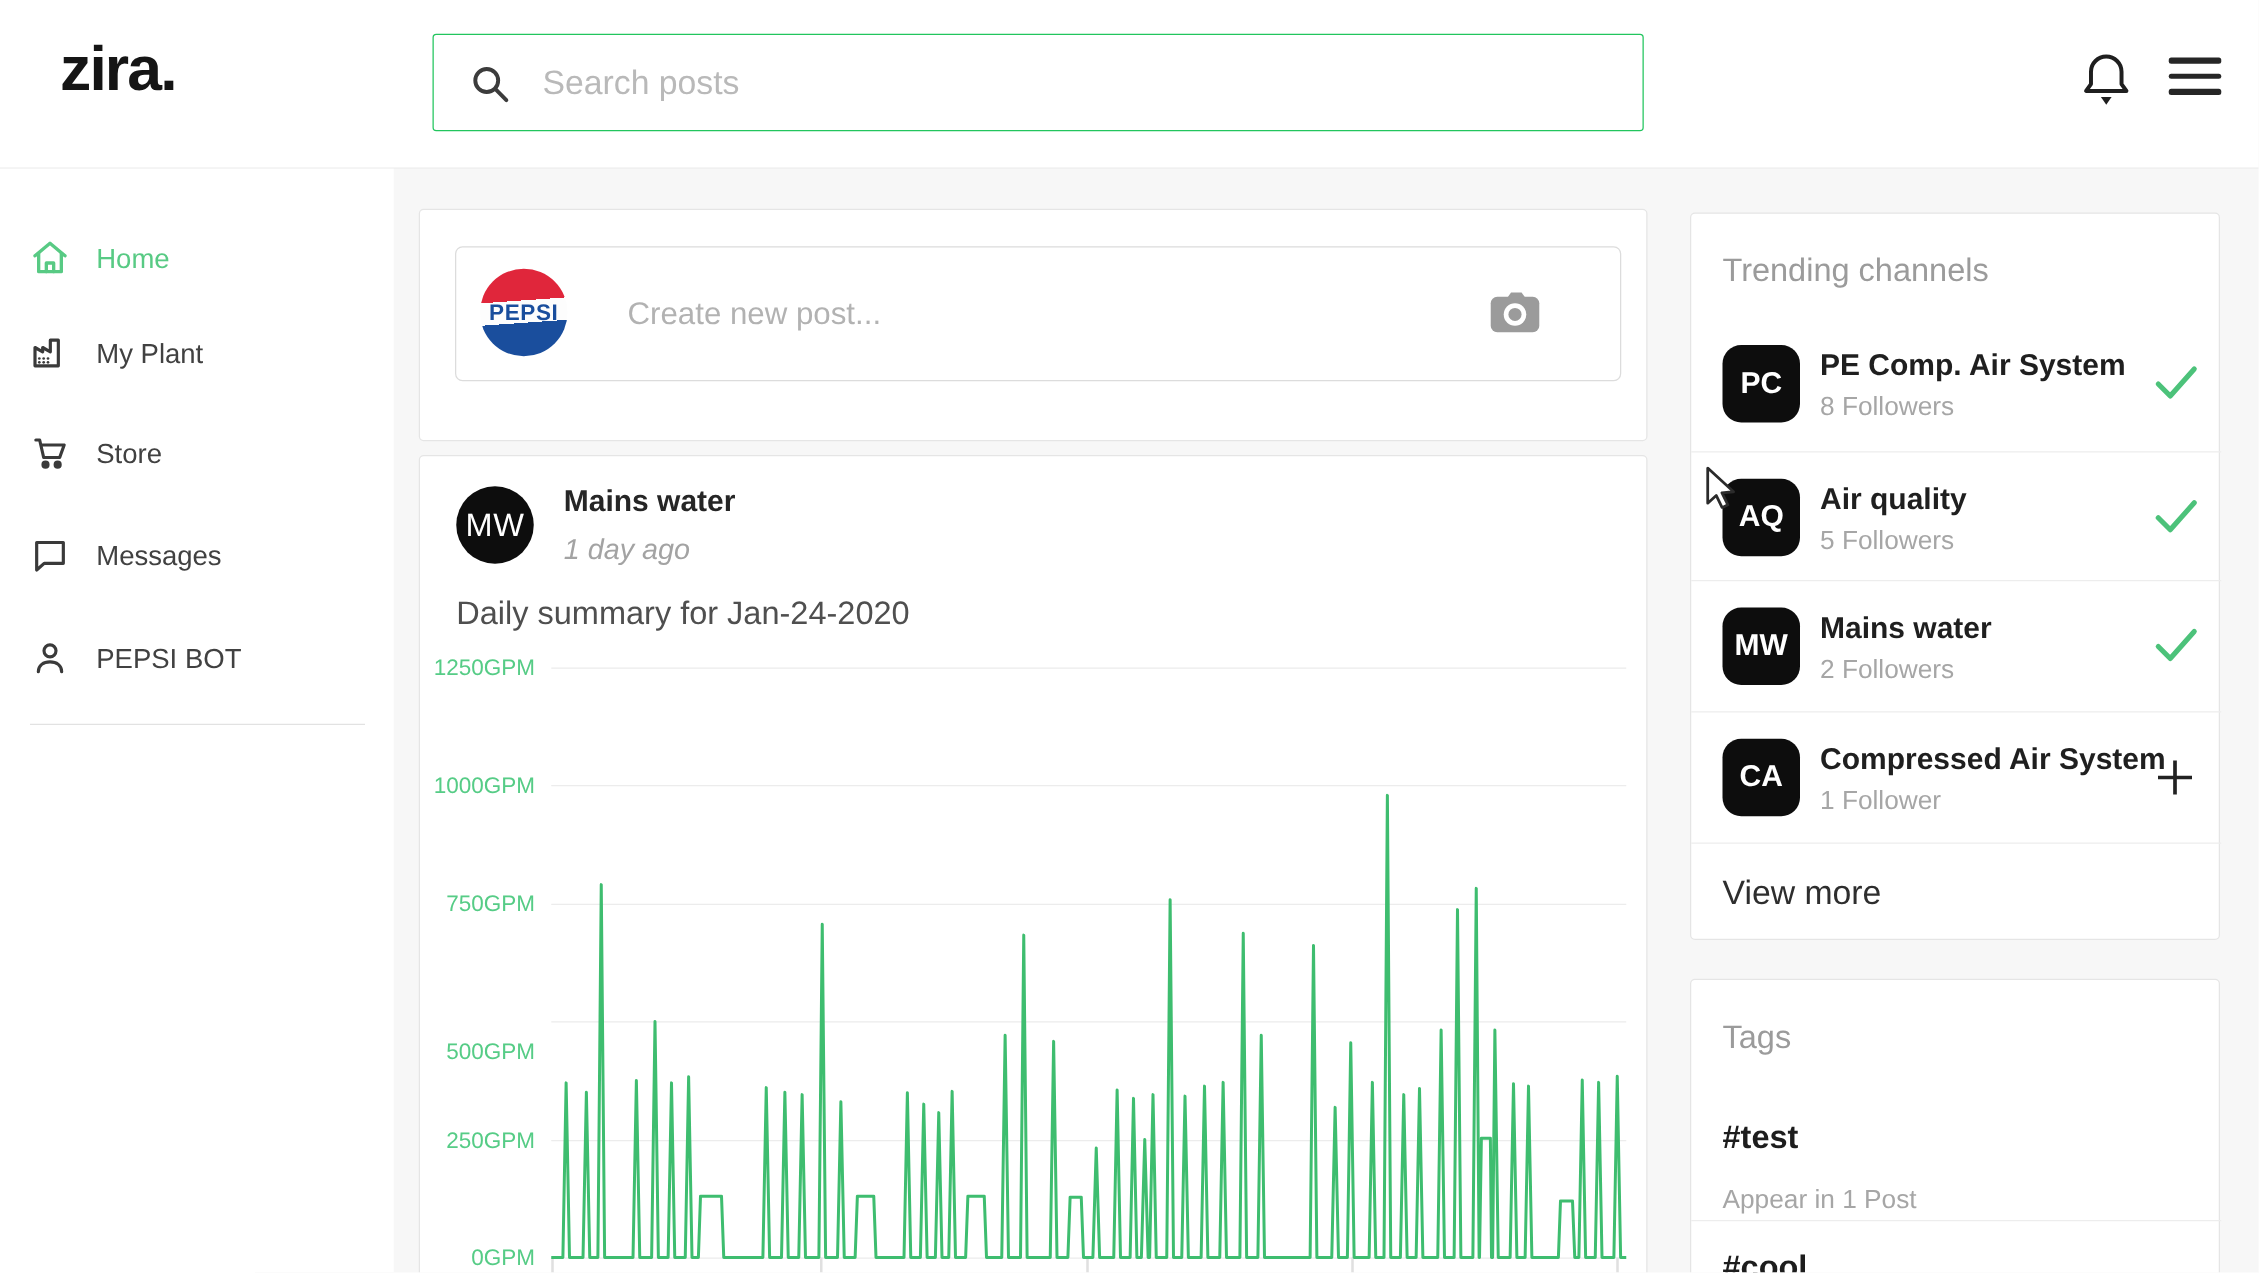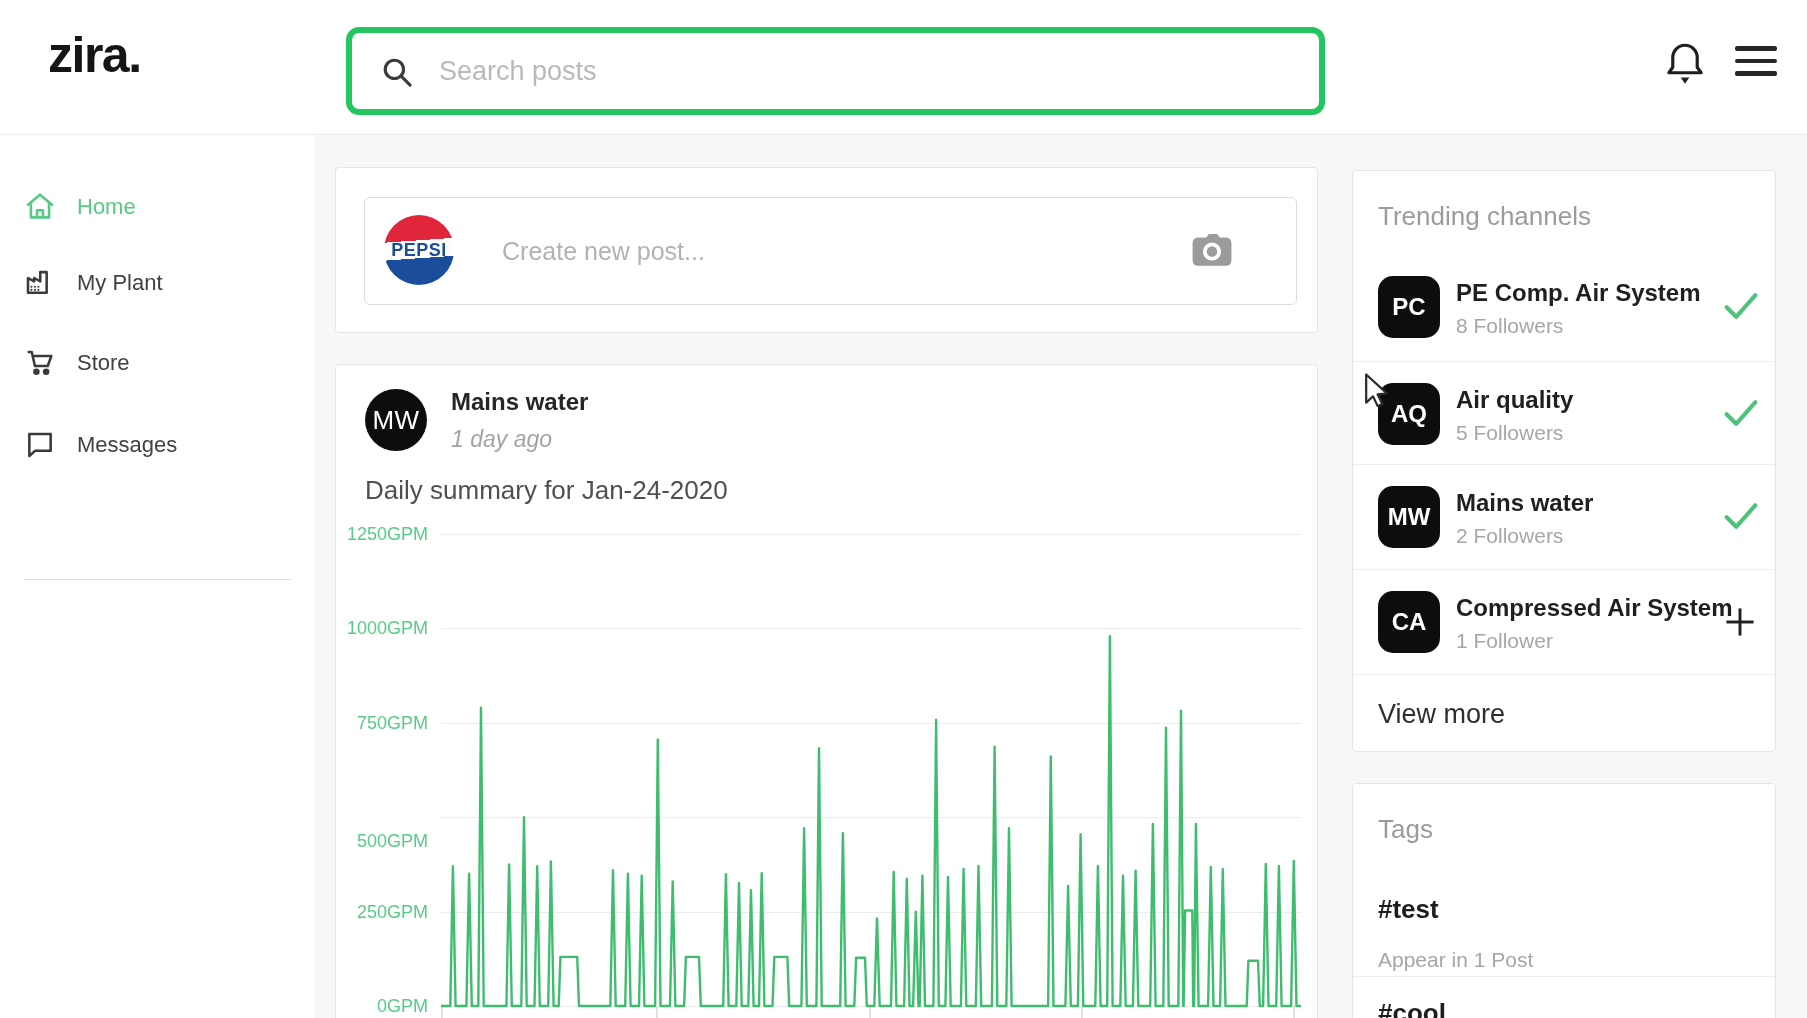--- a/index.html
+++ b/index.html
@@ -3,42 +3,42 @@
 <meta charset="utf-8">
 <style>
   html,body{margin:0;padding:0;background:#fff;}
   #app{position:relative;width:1807px;height:1018px;overflow:hidden;background:#f7f7f7;
        font-family:"Liberation Sans", sans-serif; color:#333;}
   .abs{position:absolute;}
 
   
   #topbar{left:0;top:0;width:1807px;height:134px;background:#fff;border-bottom:1px solid #ececec;}
   #logo{left:48px;top:26px;font-size:50px;font-weight:800;letter-spacing:-1.5px;color:#151515;}
-  #searchbox{left:346px;top:27px;width:967px;height:76px;background:#fff;border:6px solid #22c55e;border-radius:13px;}
+  #searchbox{left:346px;top:27px;width:967px;height:76px;background:#fff;border:1px solid #22c55e;border-radius:3px;}
   #search-icon{left:28px;top:22px;}
   #search-input{position:absolute;left:85px;top:0;width:850px;height:74px;border:0;outline:none;
                 font-size:27px;color:#555;background:transparent;font-family:"Liberation Sans",sans-serif;}
   #search-input::placeholder{color:#b9b9b9;}
   #bell{left:1663px;top:40px;width:44px;height:52px;cursor:pointer;}
   #hamburger{left:1735px;top:46px;width:42px;height:32px;cursor:pointer;}
   #hamburger div{height:4.5px;background:#262626;border-radius:2px;margin-bottom:8px;}
 
   
   #sidebar{left:0;top:135px;width:315px;height:883px;background:#fff;}
   .side-item{position:absolute;left:0;width:315px;height:44px;cursor:pointer;}
   .side-item .icon{position:absolute;left:24px;top:0;width:32px;height:32px;}
   .side-item .lbl{position:absolute;left:77px;top:4px;font-size:22px;color:#414141;}
   .side-item.active .lbl{color:#58ca84;}
   #side-divider{left:24px;top:444px;width:268px;height:1px;background:#e2e2e2;}
 
   
   .card{position:absolute;background:#fff;border:1px solid #e5e5e5;border-radius:4px;box-sizing:border-box;}
 
   
-  #composer{left:335px;top:167px;width:983px;height:166px;}
+  #composer{left:335px;top:167px;width:983px;height:186px;}
   #composer-box{position:absolute;left:28px;top:29px;width:931px;height:106px;border:1px solid #dcdcdc;border-radius:6px;}
   #pepsi-avatar{position:absolute;left:19px;top:17px;width:70px;height:70px;border-radius:50%;
      background:linear-gradient(176deg,#e0263b 0%,#e0263b 37%,#fdfdfd 37%,#fdfdfd 61%,#1a4e9d 61%,#1a4e9d 100%);
      display:flex;align-items:center;justify-content:center;}
   #pepsi-avatar span{color:#1a4e9d;font-weight:800;font-size:18px;letter-spacing:.5px;}
   #composer-input{position:absolute;left:135px;top:0;width:680px;height:104px;border:0;outline:none;
                   font-size:25px;color:#555;background:transparent;font-family:"Liberation Sans",sans-serif;}
   #composer-input::placeholder{color:#b2b2b2;}
   #camera-btn{position:absolute;left:826px;top:32px;width:42px;height:40px;cursor:pointer;}
 
@@ -143,20 +143,29 @@
       </span>
       <span class="lbl">Store</span>
     </div>
     <div class="side-item" style="top:293px">
       <span class="icon">
         <svg width="32" height="32" viewBox="0 0 24 24" fill="none" stroke="#3a3a3a" stroke-width="1.9" stroke-linecap="round" stroke-linejoin="round">
           <path d="M4 4.5 h16 v12.5 H8.5 L4 21 Z"></path>
         </svg>
       </span>
       <span class="lbl">Messages</span>
+    </div>
+    <div class="side-item" style="top:375px">
+      <span class="icon">
+        <svg width="32" height="32" viewBox="0 0 24 24" fill="none" stroke="#3a3a3a" stroke-width="1.9" stroke-linecap="round" stroke-linejoin="round">
+          <circle cx="12" cy="8" r="3.6"></circle>
+            <path d="M5 20.5 c0-3.8 3.1-5.9 7-5.9 s7 2.1 7 5.9"></path>
+        </svg>
+      </span>
+      <span class="lbl">PEPSI BOT</span>
     </div>
     <div id="side-divider" class="abs"></div>
   </div>
 
   <div id="composer" class="card">
     <div id="composer-box">
       <div id="pepsi-avatar">
         <span>PEPSI</span>
       </div>
       <input id="composer-input" type="text" value="" placeholder="Create new post..." style="">

